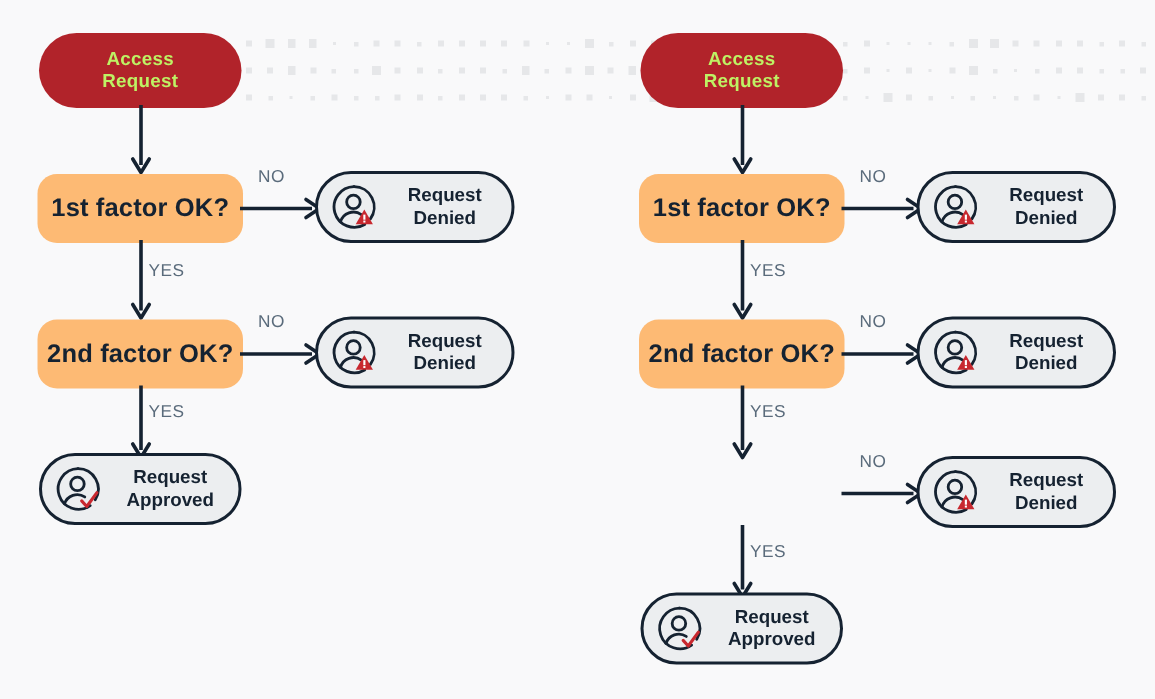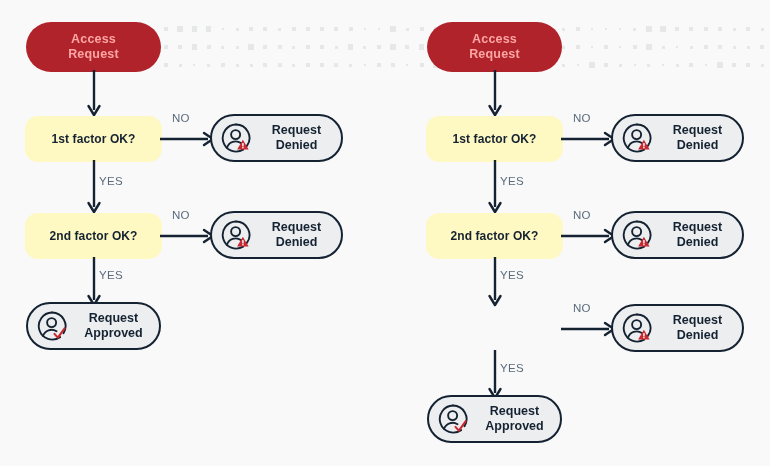--- a/index.html
+++ b/index.html
@@ -36,34 +36,34 @@
     box-sizing: border-box;
     display: flex;
     align-items: center;
     justify-content: center;
   }
 
   
   .start-pill {
     background: #b1232a;
     border-radius: 999px;
-    color: #fca5a5;
+    color: #bef264;
     font-size: 12.5px;
     font-weight: bold;
     line-height: 1.22;
     text-align: center;
     letter-spacing: 0.2px;
   }
 
   
   .decision {
-    background: #fef9c3;
+    background: #fdba74;
     border-radius: 13px;
     color: #152231;
-    font-size: 12px;
+    font-size: 17px;
     font-weight: bold;
     text-align: center;
     letter-spacing: 0.1px;
   }
 
   
   .terminal {
     background: #eceef0;
     border: 2.6px solid #152231;
     border-radius: 999px;

